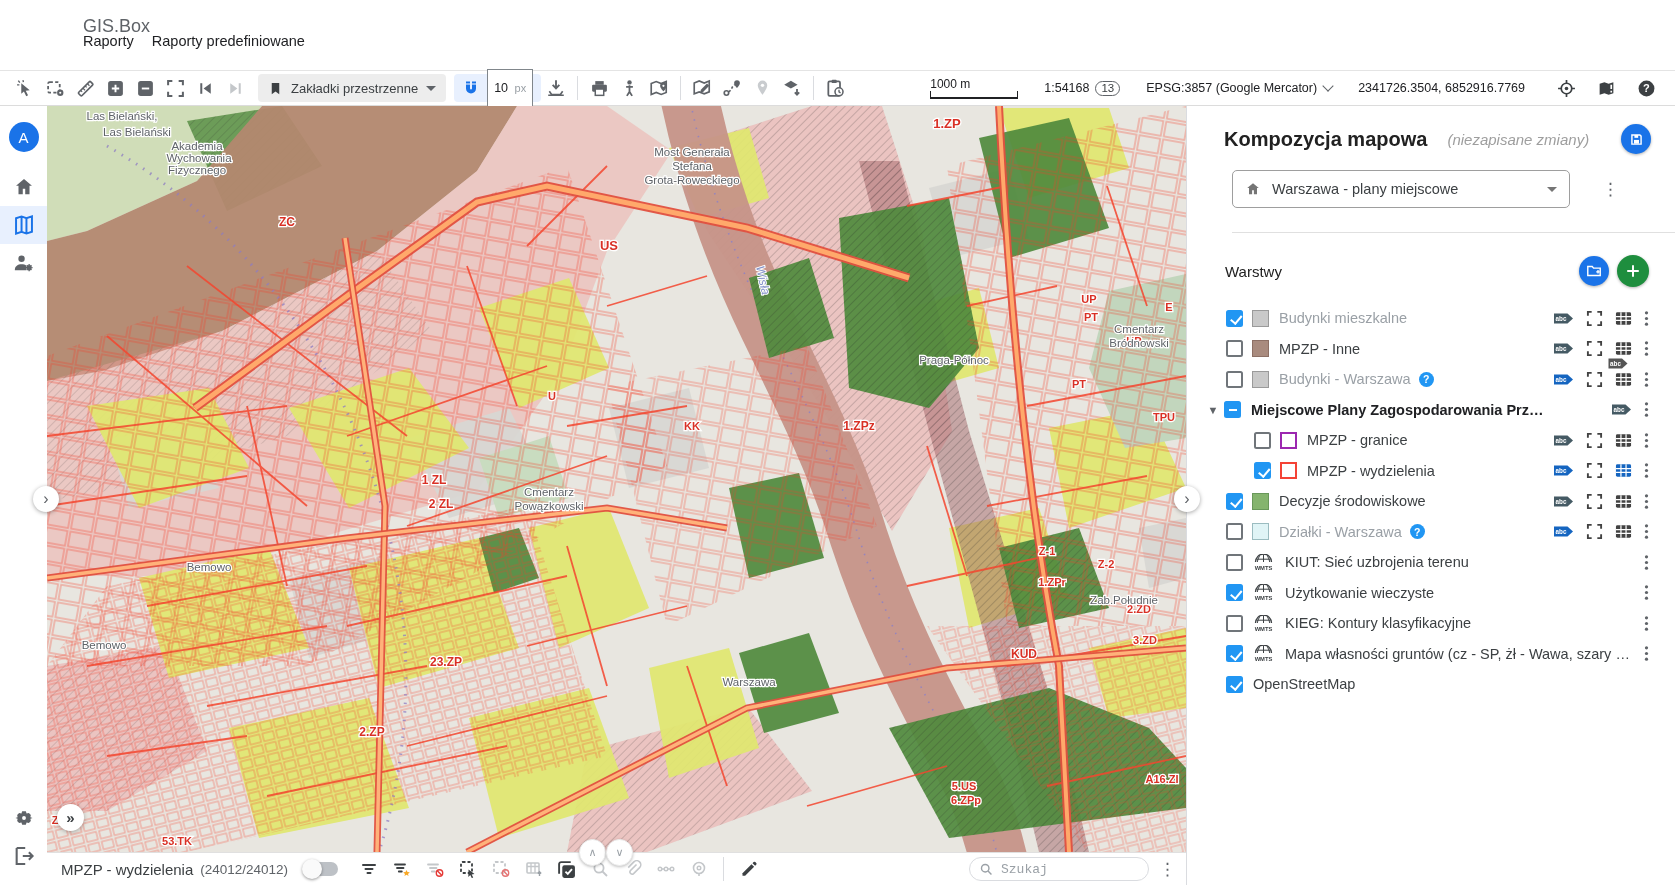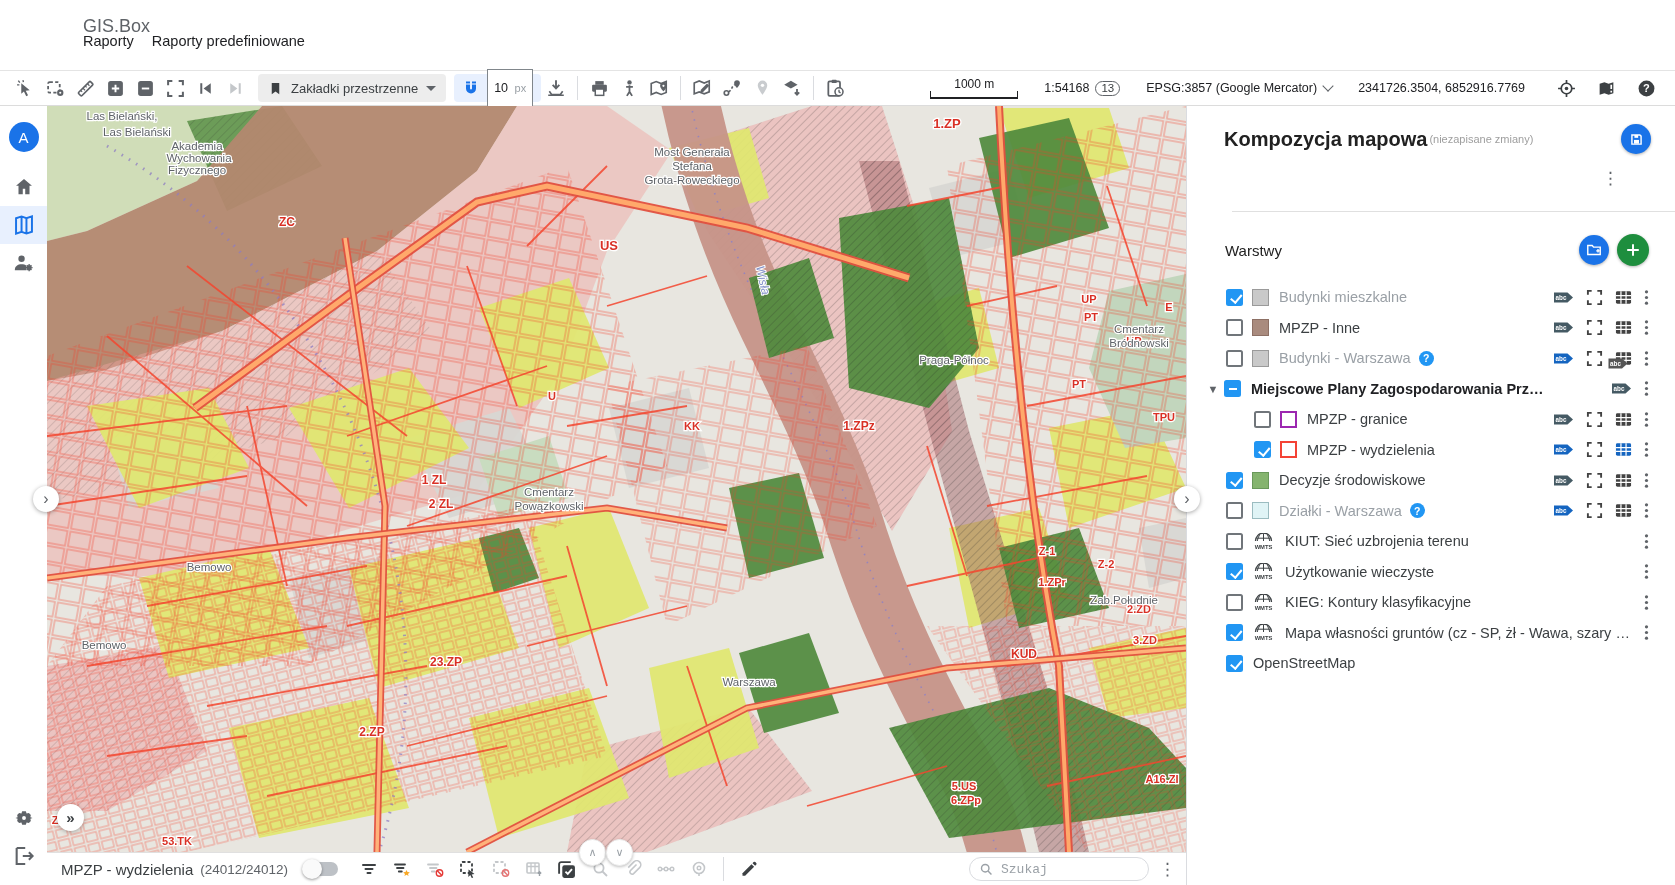--- a/index.html
+++ b/index.html
@@ -20,21 +20,21 @@
                  padding:0 10px;margin:0 8px;gap:8px;font-size:13px;color:#3c4043;cursor:pointer;flex:none}
   .caret{width:0;height:0;border-left:5px solid transparent;border-right:5px solid transparent;
          border-top:5px solid #5f6368;display:inline-block}
   #snap-group{height:28px;background:#e8f0fe;border-radius:4px;display:flex;align-items:center;
               padding:0 8px;gap:7px;flex:none}
   #snap-input{width:46px;height:38px;background:#fff;border:1.5px solid #80868b;border-radius:0;
               display:flex;align-items:center;justify-content:space-between;padding:0 6px;box-sizing:border-box}
   #snap-input .val{font-size:12.5px;color:#202124}
   #snap-input .unit{font-size:11px;color:#9aa0a6}
   #toolbar-right{margin-left:auto;display:flex;align-items:center;gap:26px;padding-right:4px}
-  #scalebar{display:flex;flex-direction:column;align-items:center;width:88px}
+  #scalebar{display:flex;flex-direction:column;width:88px}
   #scalebar .txt{font-size:12px;color:#202124;line-height:12px}
   #scalebar .bar{width:86px;height:6px;border-left:1.5px solid #202124;border-right:1.5px solid #202124;
                  border-bottom:2px solid #202124;margin-top:1px}
   #scale-ratio{display:flex;align-items:center;gap:6px;font-size:12.5px;color:#202124}
   #zoom-badge{border:1.5px solid #5f6368;border-radius:9px;font-size:11.5px;padding:0.5px 5px;color:#3c4043}
   #crs{display:flex;align-items:center;gap:7px;font-size:12.5px;color:#202124;cursor:pointer}
   .chev{width:7px;height:7px;border-right:1.7px solid #5f6368;border-bottom:1.7px solid #5f6368;
         transform:rotate(45deg);margin-top:-4px}
   #coords{font-size:12.5px;color:#202124}
   #toolbar-right .icons{display:flex;gap:10px}
@@ -84,21 +84,21 @@
               justify-content:center;color:#9aa0a6;font-size:11px;z-index:8;cursor:pointer}
   
   #panel{position:absolute;left:1186px;top:106px;width:489px;bottom:0;background:#fff;
          border-left:1px solid #dadce0;box-sizing:border-box}
   #tabs{display:flex;height:42px}
   .tab{flex:1;display:flex;align-items:center;justify-content:center;font-size:14.5px;cursor:pointer}
   .tab.active{color:#202124;background:#fff}
   .tab.inactive{color:#9e9e9e;background:#f4f4f4;border-left:1px solid #e0e0e0;border-bottom:1px solid #e0e0e0}
   #comp-row{display:flex;align-items:center;margin:18px 24px 0 37px}
   #comp-title{font-size:20px;font-weight:bold;color:#212121}
-  #comp-status{font-size:11px;color:#9e9e9e;margin-left:2px}
+  #comp-status{font-size:15px;font-style:italic;color:#9e9e9e;margin-left:20px}
   .fab{border-radius:50%;display:flex;align-items:center;justify-content:center;cursor:pointer;flex:none;
        box-shadow:0 1px 3px rgba(0,0,0,.3)}
   #save-fab{width:30px;height:30px;background:#1a73e8;margin-left:auto}
   #selector-row{display:flex;align-items:center;margin:16px 24px 0 45px}
   #selector{flex:1;height:38px;border:1px solid #9e9e9e;border-radius:5px;display:flex;align-items:center;
             padding:0 12px;gap:11px;cursor:pointer;box-sizing:border-box;max-width:338px}
   #selector .sel-label{font-size:14.5px;color:#3c4043;flex:1}
   #selector-row .vdots{margin-left:auto;margin-right:32px;cursor:pointer}
   #panel-divider{height:1px;background:#e0e0e0;margin:24px 0 0 45px}
   #layers-head{display:flex;align-items:center;margin:22px 26px 0 38px}
@@ -617,20 +617,27 @@
     <span id="comp-status">(niezapisane zmiany)</span>
     <div class="fab" id="save-fab">
       <svg width="15" height="15" viewBox="0 0 18 18">
           <path d="M3.5 3.5h9.5l1.5 1.5v9.5h-11z" fill="none" stroke="#fff" stroke-width="1.7"></path>
           <rect x="6.5" y="3.5" width="4.5" height="3.5" fill="#fff"></rect>
           <rect x="6" y="9.5" width="6" height="4.5" fill="#fff"></rect>
         </svg>
     </div>
   </div>
   <div id="selector-row">
+    <div id="selector">
+      <svg width="16" height="16" viewBox="0 0 18 18">
+          <path d="M9 2.5L2.5 8h2v7h3.5v-4.5h2V15h3.5V8h2z" fill="#757575"></path>
+        </svg>
+      <span class="sel-label">Warszawa - plany miejscowe</span>
+      <span class="caret" style="border-top-color:#757575"></span>
+    </div>
     <span class="vdots">⋮</span>
   </div>
   <div id="panel-divider"></div>
   <div id="layers-head">
     <span id="layers-title">Warstwy</span>
     <div class="fab" id="group-fab">
       <svg width="16" height="16" viewBox="0 0 18 18">
           <path d="M2 4h5l1.5 1.8H16v8.2H2z" fill="none" stroke="#fff" stroke-width="1.6"></path>
           <path d="M11.5 9.9h4M13.5 7.9v4" stroke="#fff" stroke-width="1.5"></path>
         </svg>

